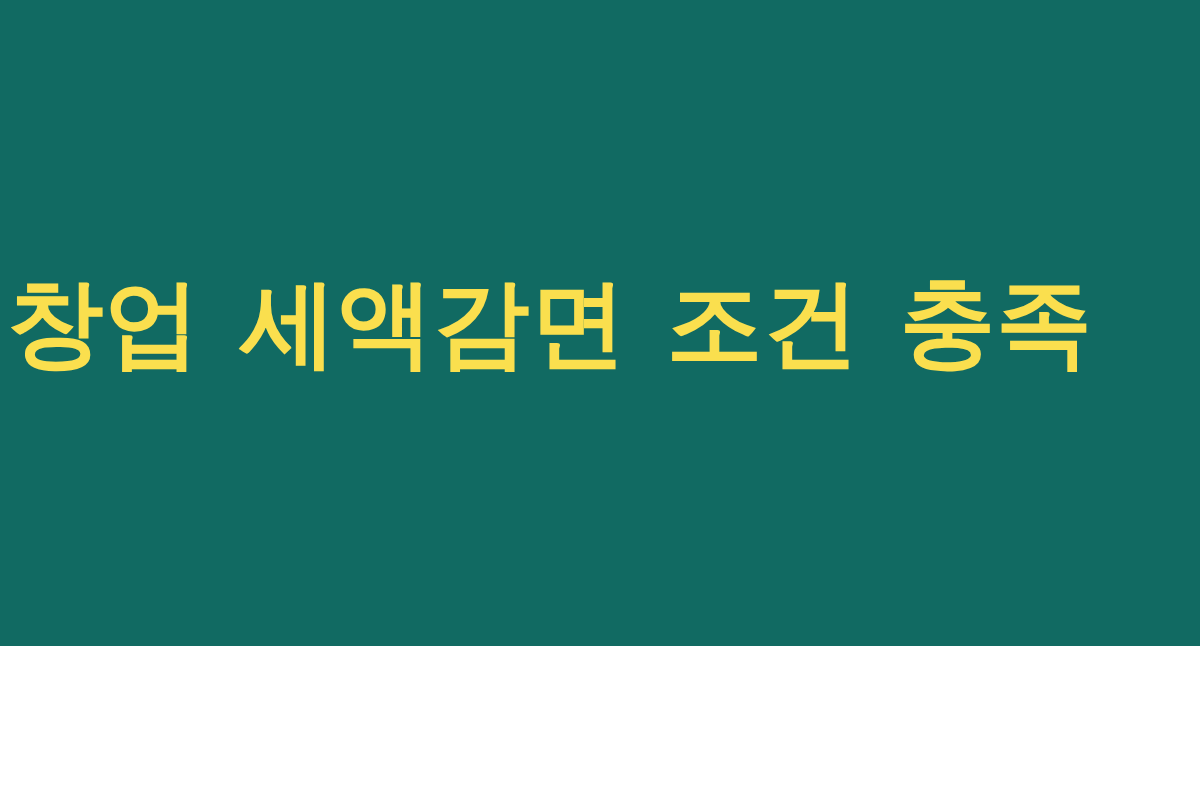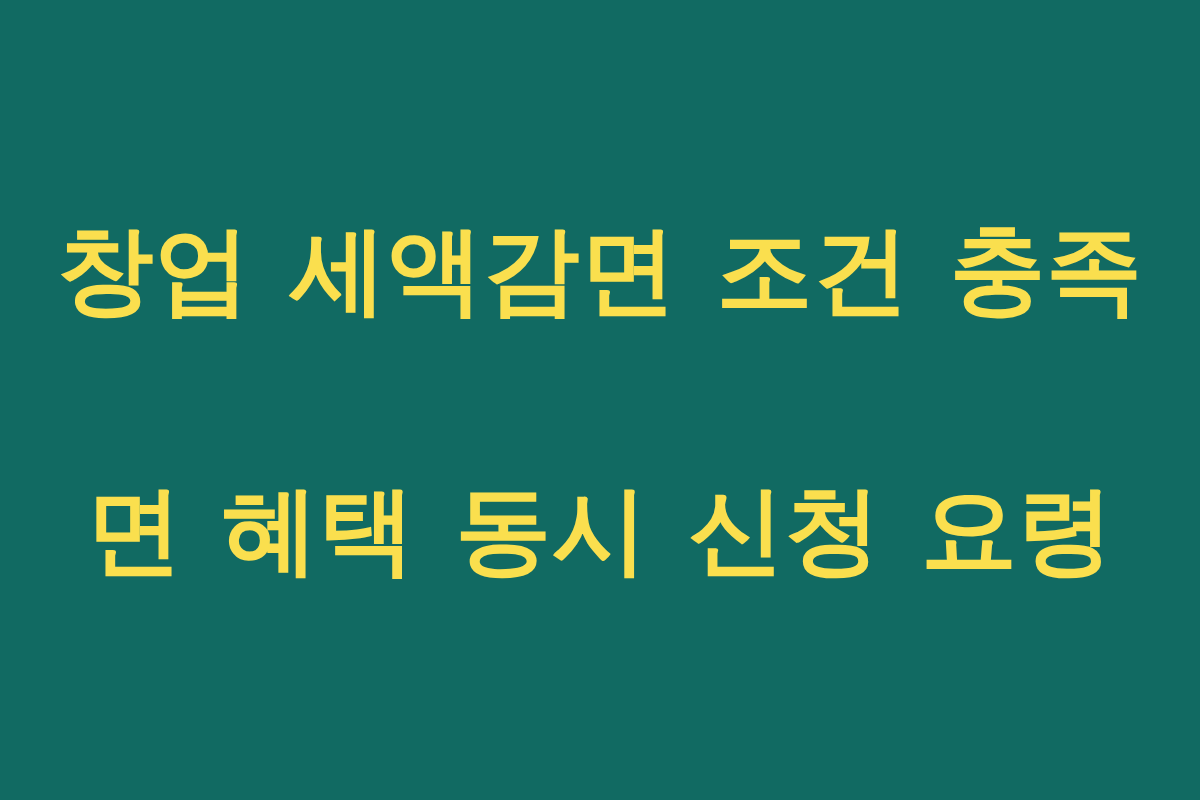--- a/index.html
+++ b/index.html
@@ -11,25 +11,25 @@
   body {
     width: 1200px;
     height: 800px;
     overflow: hidden;
     font-family: "DejaVu Sans", "Liberation Sans", sans-serif;
   }
 
   #poster {
     position: relative;
     width: 1200px;
-    height: 800px;
+    height: 646px;
     box-sizing: border-box;
     display: flex;
     align-items: center;
-    justify-content: center;
+    justify-content: flex-start;
     background: #116A62;
   }
 
   #headline {
     width: 1100px;
     margin: 0;
     padding: 0;
     text-align: center;
     color: #FADF4E;
     font-family: "DejaVu Sans", "Liberation Sans", sans-serif;
@@ -47,16 +47,15 @@
     display: block;
   }
 </style>
 </head>
 <body>
 
 <div id="poster" style="background: rgb(17, 106, 98);">
 
   <h1 id="headline" style="color: rgb(250, 223, 78);">
     <span class="hl-line">창업 세액감면 조건 충족</span>
-    <span class="hl-line">면 혜택 동시 신청 요령</span>
   </h1>
 
 </div>
 
 </body></html>

